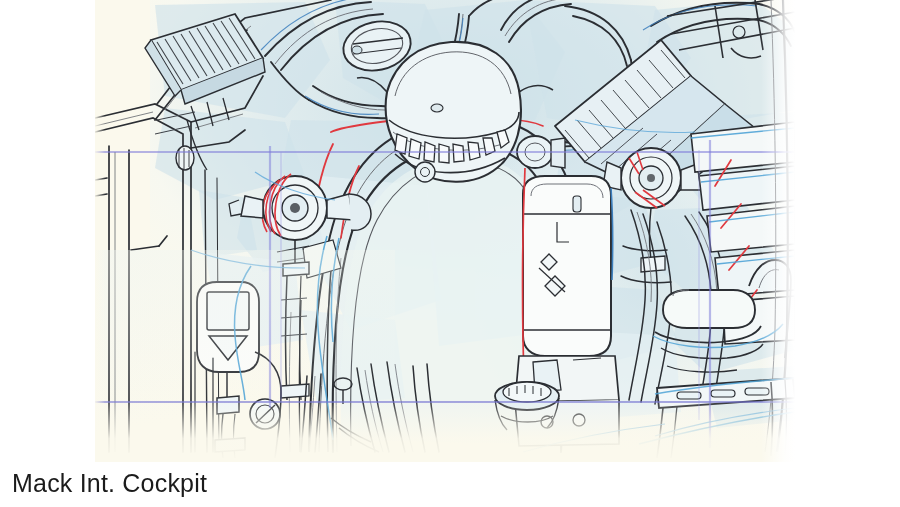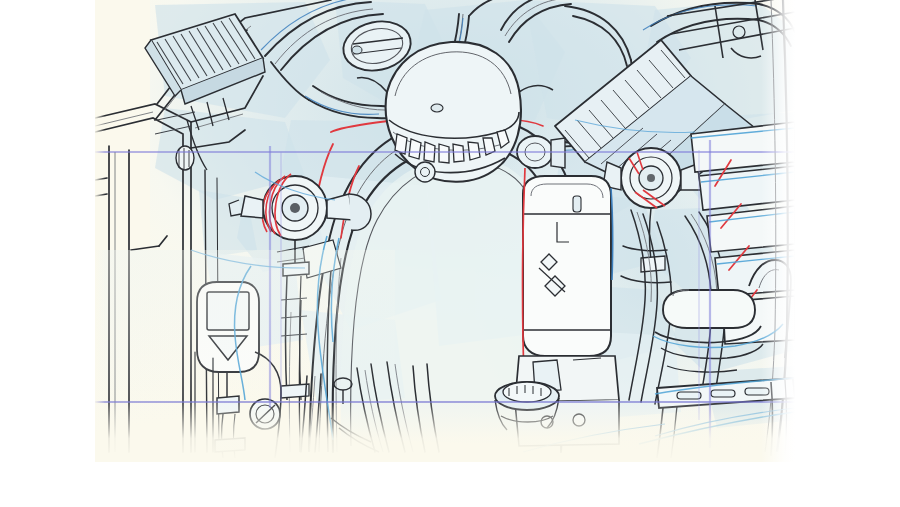--- a/index.html
+++ b/index.html
@@ -534,14 +534,15 @@
 
       </g>
     </svg>
 
     <div class="wash-c" style="opacity:.45"></div>
     <div class="fade-bottom"></div>
     <div class="fade-right"></div>
     <div class="fade-left"></div>
   </div>
 
+  <div id="caption">Mack Int. Cockpit</div>
 
 </div>
 
 </body></html>

